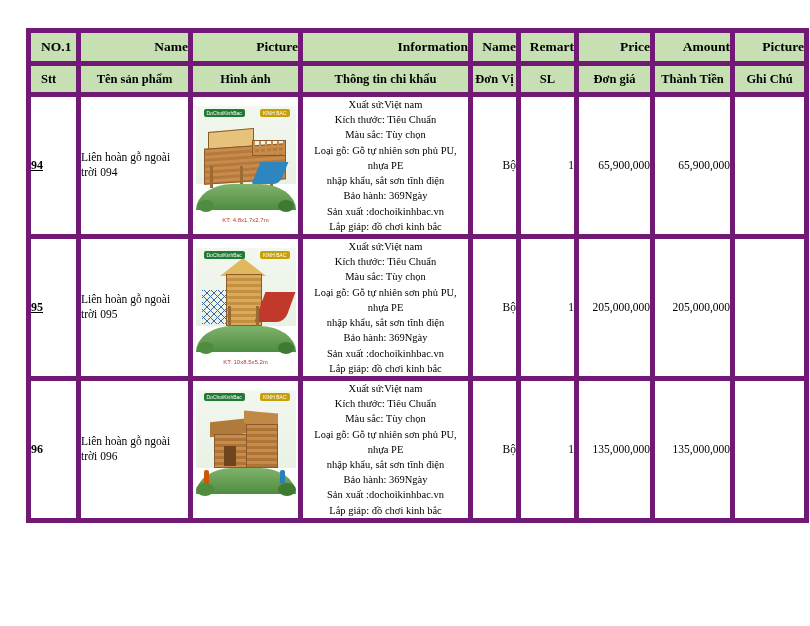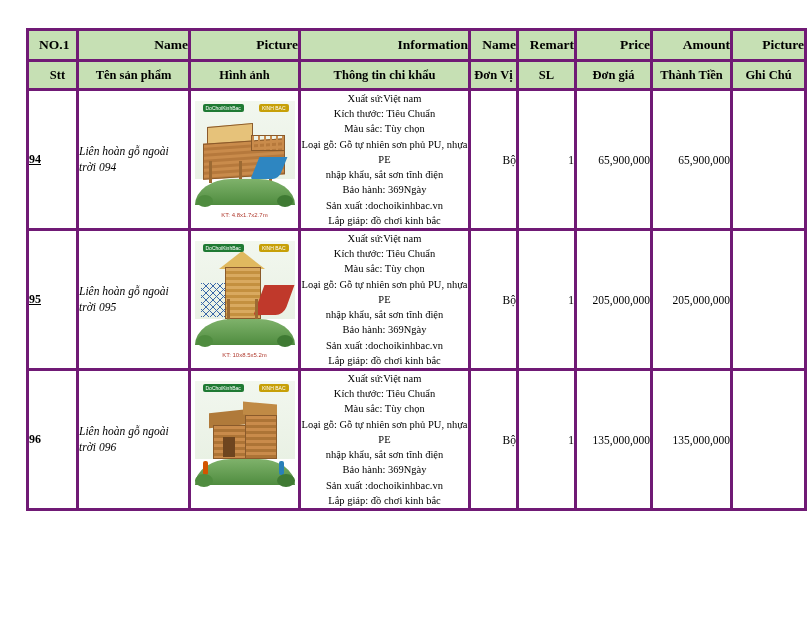--- a/index.html
+++ b/index.html
@@ -19,21 +19,21 @@
     height: 626px;
     box-sizing: border-box;
     padding: 28px 26px;
   }
   table.catalog {
     width: 758px;
     border-collapse: collapse;
     table-layout: fixed;
   }
   table.catalog td, table.catalog th {
-    border: 3px solid #701a75;
+    border: 5px solid #701a75;
     padding: 0;
     vertical-align: middle;
   }
   
   col.c-stt   { width: 50px; }
   col.c-name  { width: 112px; }
   col.c-pic   { width: 110px; }
   col.c-info  { width: 170px; }
   col.c-unit  { width: 48px; }
   col.c-num   { width: 58px; }
@@ -55,21 +55,21 @@
   }
   thead tr.head-vn th {
     background: #c6e0b4;
     height: 26px;
     font-size: 12.5px;
     font-weight: bold;
     text-align: center;
     color: #000;
   }
   thead tr.head-vn th.stt-vn {
-    text-align: center;
+    text-align: left;
     padding-left: 10px;
   }
 
   tbody td {
     font-size: 11px;
   }
   td.cell-stt {
     text-align: left;
     padding-left: 10px;
     font-size: 12px;
@@ -77,21 +77,20 @@
   }
   td.cell-stt span.u {
     text-decoration: underline;
     margin-top: 48px;
   }
   td.cell-name {
     text-align: left;
     padding: 4px 6px;
     font-size: 11.5px;
     line-height: 1.35;
-    font-style: italic;
   }
   td.cell-pic {
     text-align: center;
     padding: 4px 2px;
   }
   td.cell-info {
     text-align: center;
     padding: 4px 6px;
     font-size: 10.5px;
     line-height: 1.45;

